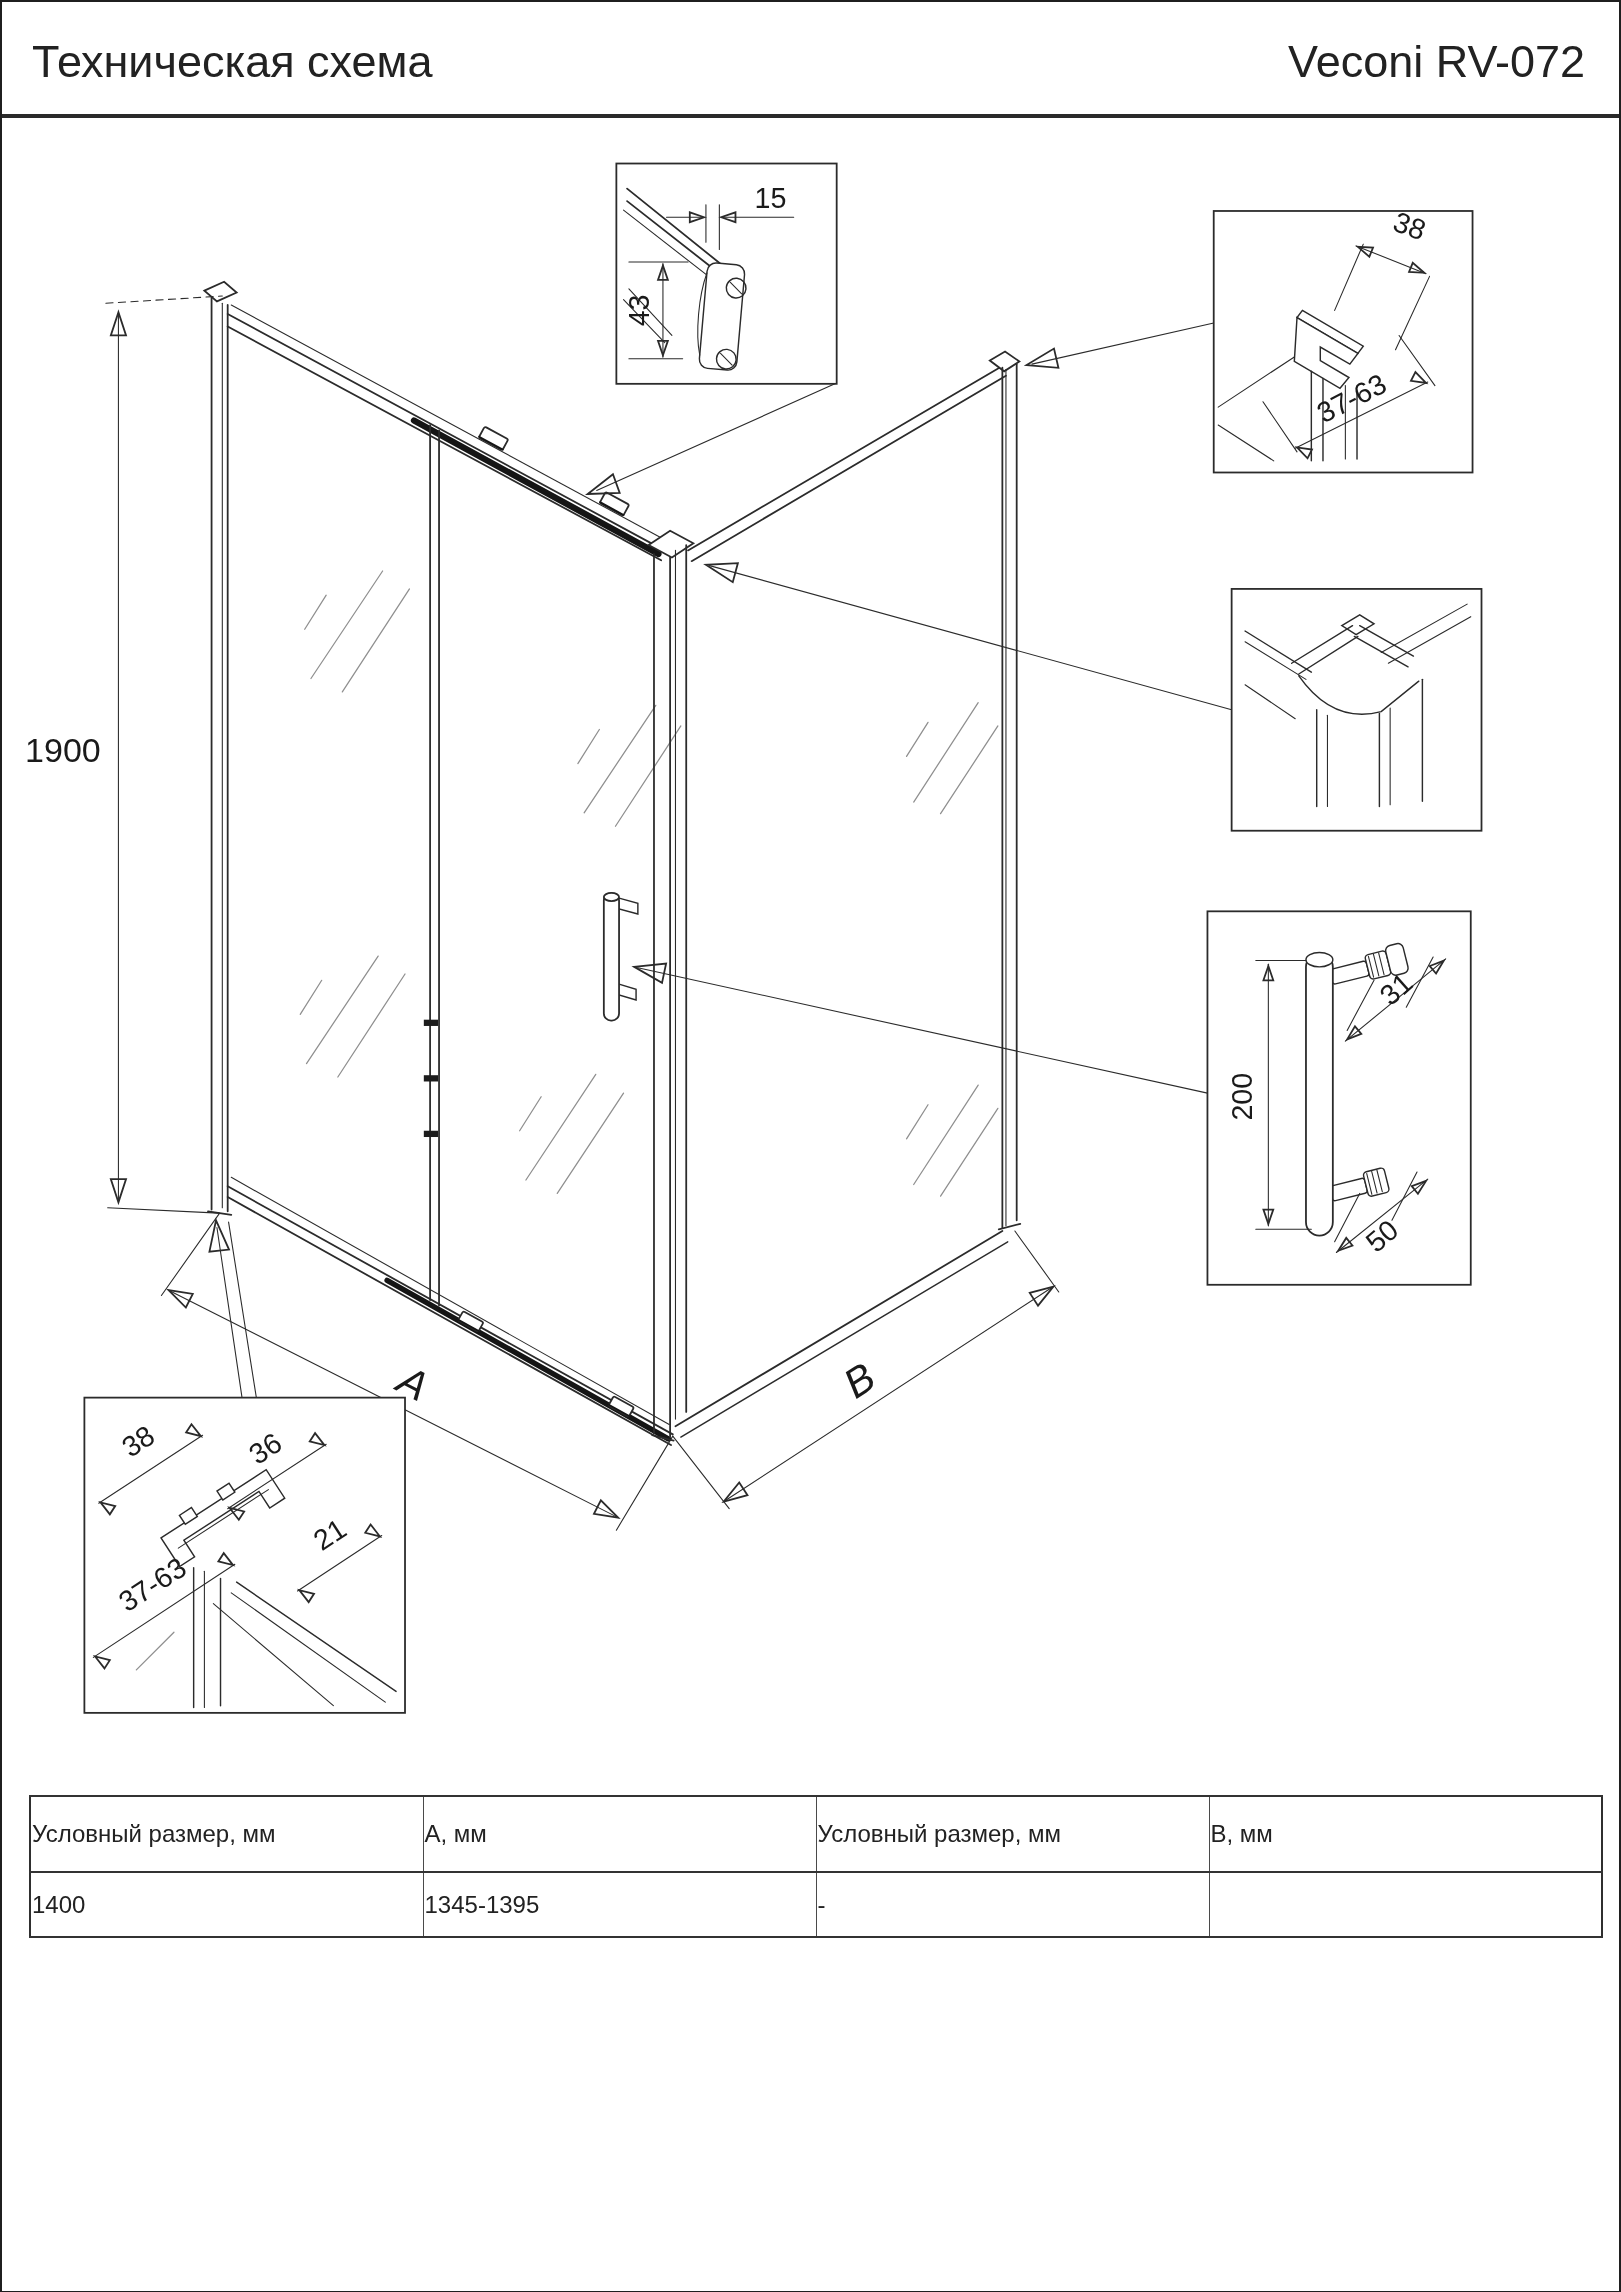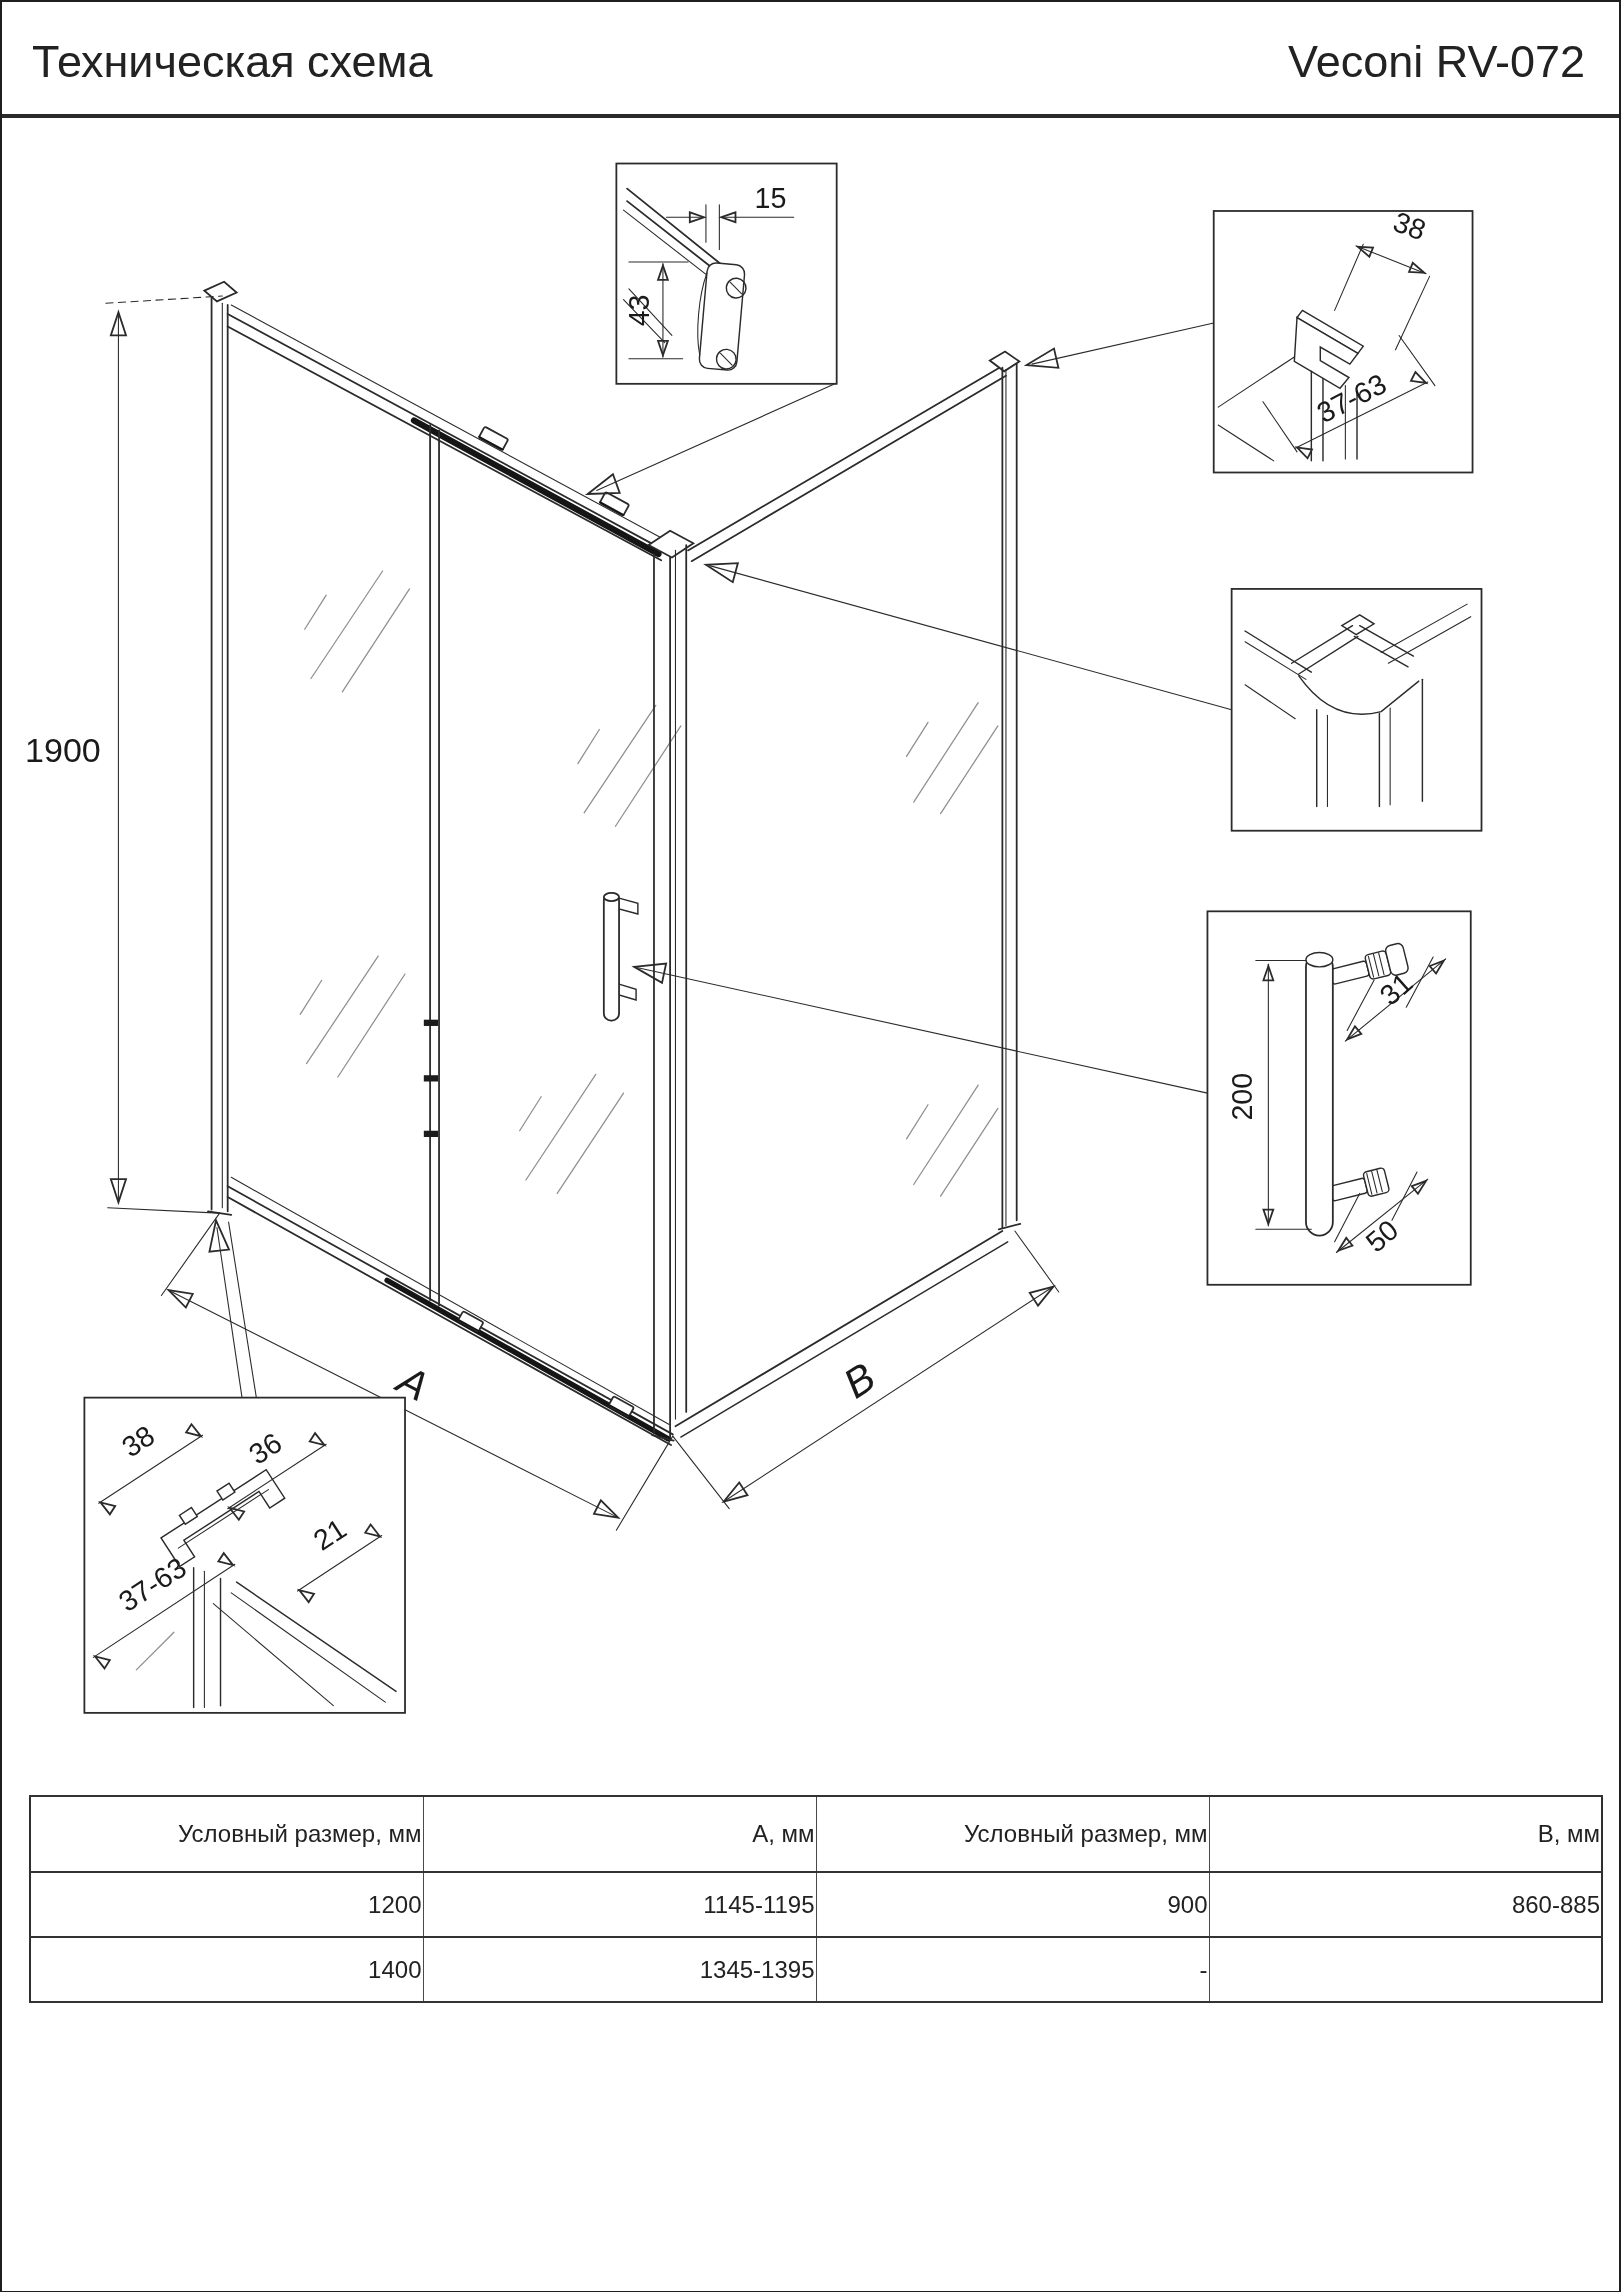--- a/index.html
+++ b/index.html
@@ -21,21 +21,21 @@
   .fd{fill:#1c1c1c;stroke:none;}
   .ar{fill:#151515;stroke:none;}
   .dash{stroke-dasharray:8 6;stroke-width:1.2;}
   svg text{fill:#1a1a1a;stroke:none;font-family:"Liberation Sans", sans-serif;}
   .dim{font-size:32px;text-anchor:middle;}
   .dimBig{font-size:38px;text-anchor:middle;}
   .ab{font-size:46px;font-style:italic;text-anchor:middle;}
   .spec{position:absolute;left:27px;top:1793px;width:1574px;border-collapse:collapse;table-layout:fixed;}
   .spec th,.spec td{border-left:1.3px solid #4a4a4a;border-right:1.3px solid #4a4a4a;
         border-top:2.7px solid #333;border-bottom:2.7px solid #333;
-        font-size:24px;font-weight:normal;text-align:right;color:#222;}
+        font-size:24px;font-weight:normal;text-align:left;color:#222;}
   .spec th{height:72px;}
   .spec td{height:61px;}
   .spec{border:2.2px solid #2f2f2f;}
 </style>
 </head>
 <body>
 
 <div class="page">
 
   <div class="hdr">
@@ -337,26 +337,20 @@
     <thead>
       <tr>
         <th>Условный размер, мм</th>
         <th>А, мм</th>
         <th>Условный размер, мм</th>
         <th>В, мм</th>
       </tr>
     </thead>
     <tbody>
       <tr>
-        <td>1200</td>
-        <td>1145-1195</td>
-        <td>900</td>
-        <td>860-885</td>
-      </tr>
-      <tr>
         <td>1400</td>
         <td>1345-1395</td>
         <td>-</td>
         <td></td>
       </tr>
     </tbody>
   </table>
 
 </div>
 

